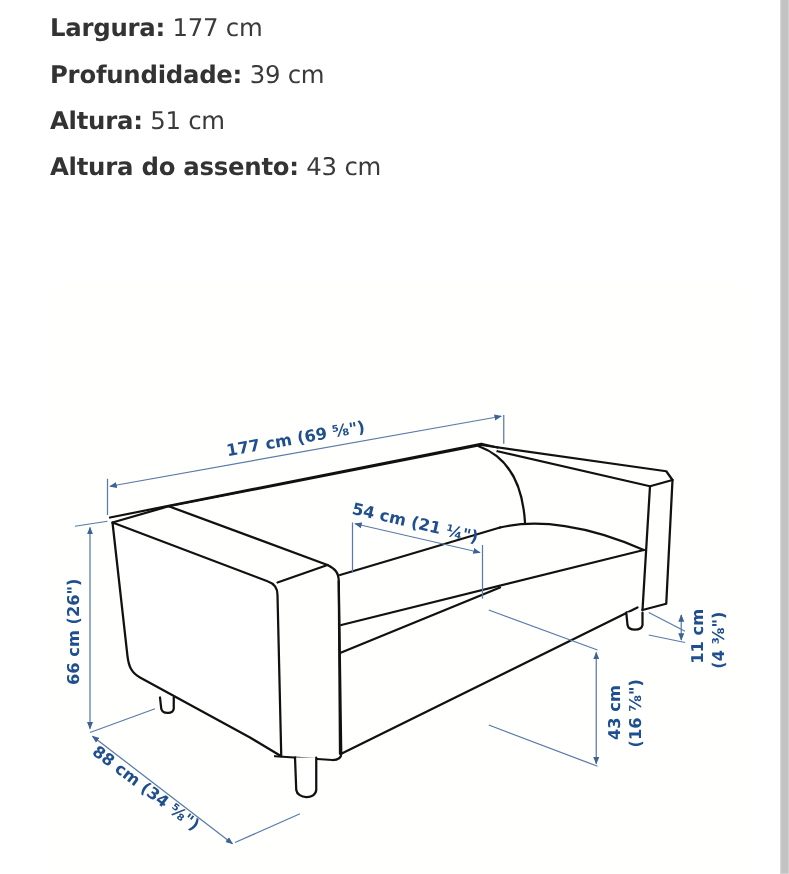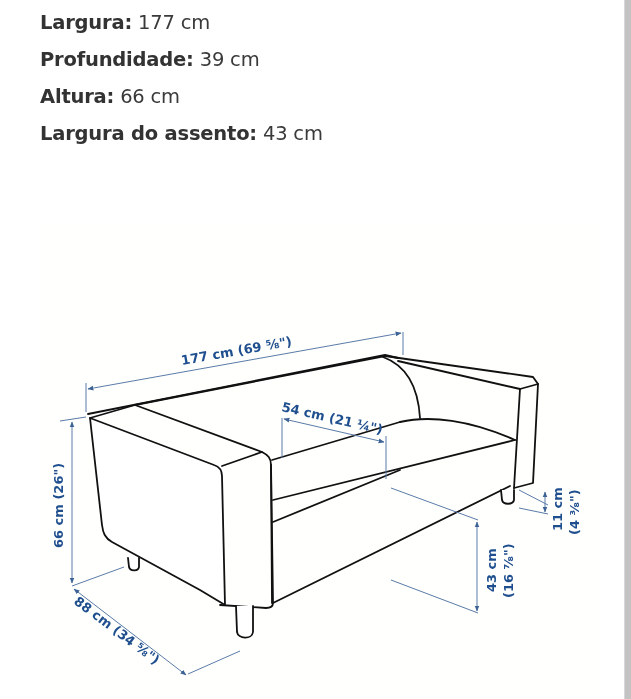--- a/index.html
+++ b/index.html
@@ -69,22 +69,22 @@
       background: #c3c3c3;
       border-left: 1px solid #d6d6d6;
     }
   </style>
 </head>
 <body>
 
 <ul class="specs">
   <li class="spec-row"><span class="spec-label">Largura:</span><span class="spec-value"> 177 cm</span></li>
   <li class="spec-row"><span class="spec-label">Profundidade:</span><span class="spec-value"> 39 cm</span></li>
-  <li class="spec-row"><span class="spec-label">Altura:</span><span class="spec-value"> 66 cm</span></li>
-  <li class="spec-row"><span class="spec-label">Largura do assento:</span><span class="spec-value"> 43 cm</span></li>
+  <li class="spec-row"><span class="spec-label">Altura:</span><span class="spec-value"> 51 cm</span></li>
+  <li class="spec-row"><span class="spec-label">Altura do assento:</span><span class="spec-value"> 43 cm</span></li>
 </ul>
 
 <div class="diagram-wrap">
   <svg viewBox="0 0 631 699" xmlns="http://www.w3.org/2000/svg">
     <defs>
       <marker id="arr" viewBox="0 0 10 10" refX="9" refY="5" markerWidth="6" markerHeight="6" orient="auto-start-reverse">
         <path d="M0,1 L10,5 L0,9 z" fill="#3d6296"></path>
       </marker>
     </defs>
 

